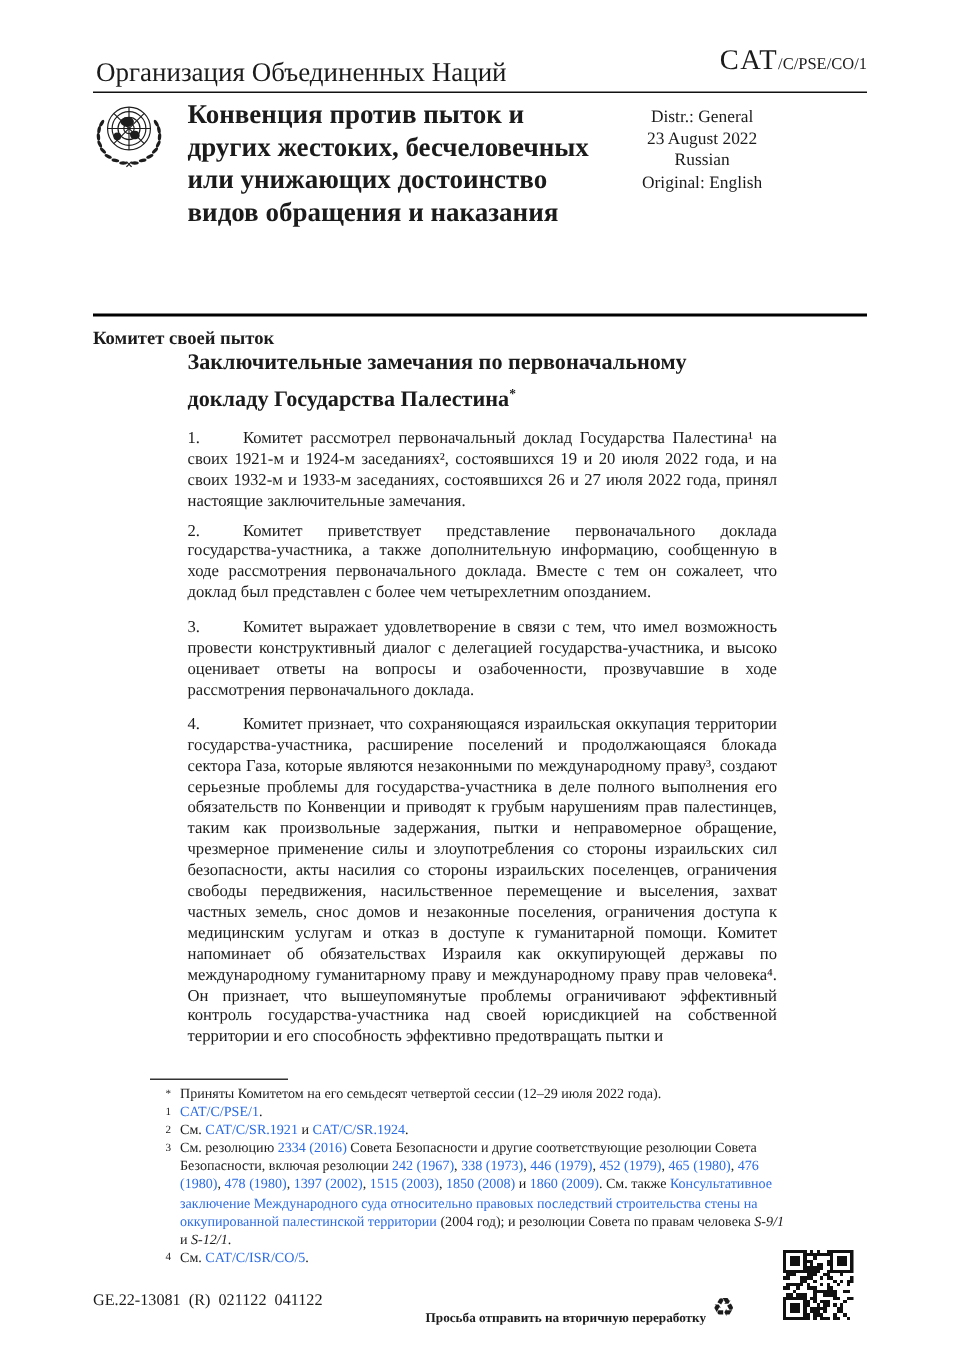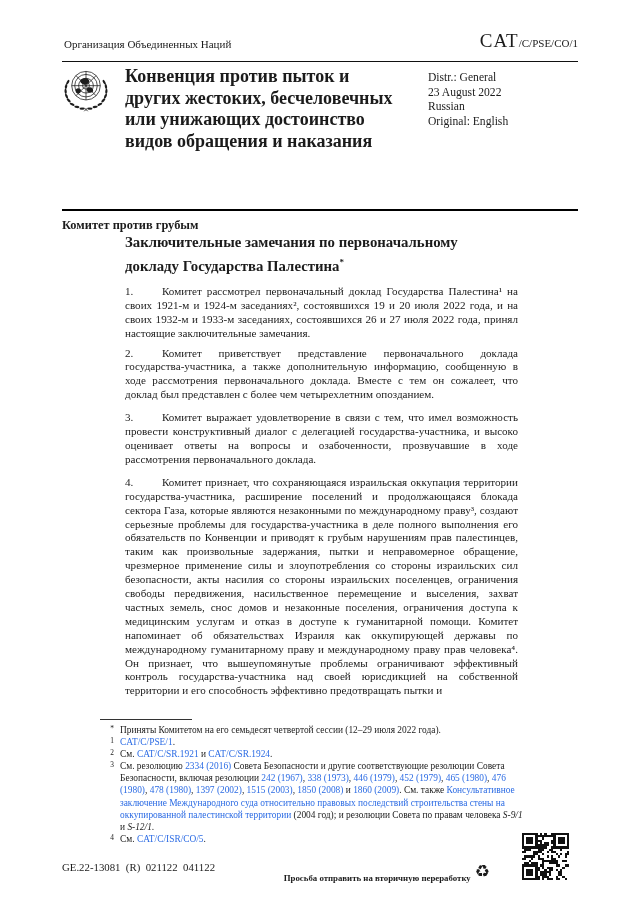--- a/index.html
+++ b/index.html
@@ -1,31 +1,31 @@
 <!DOCTYPE html>
 <html><head>
 <meta charset="utf-8">
 <style>
   html,body{margin:0;padding:0;background:#ffffff;}
   .page{
     position:relative; width:640px; height:905px; background:#fff;
     font-family:"Liberation Serif", serif; color:#1b1b1b; overflow:hidden;
   }
   
-  .org-name{position:absolute; left:64px; top:38px; font-size:11px;}
+  .org-name{position:absolute; left:64px; top:38px; font-size:18px;}
   .doc-symbol{position:absolute; right:62px; top:30px; white-space:nowrap;}
   .sym-main{font-size:19px; letter-spacing:1px;}
   .sym-sub{font-size:11px;}
   .rule-thin{position:absolute; left:62px; top:61px; width:516px; border-top:1.6px solid #111;}
   .emblem{position:absolute; left:60px; top:66px; width:52px; height:48px;}
   .conv-title{
     position:absolute; left:125px; top:66px; width:276px;
     font-size:18px; font-weight:bold; line-height:21.5px;
   }
-  .distr-block{position:absolute; left:428px; top:71px; font-size:11.6px; line-height:14.6px;}
+  .distr-block{position:absolute; left:428px; top:71px; font-size:11.6px; line-height:14.6px;text-align:center;}
   .rule-thick{position:absolute; left:62px; top:209px; width:516px; border-top:2.6px solid #000;}
   
   .flow{position:absolute; left:62px; top:218px; width:456px; max-height:499px; overflow:hidden;}
   .committee{font-size:12.4px; font-weight:bold;}
   .doc-title{margin:0 0 0 63px; width:352px; font-size:14.8px; font-weight:bold; line-height:19.5px;}
   .doc-title sup{font-size:9px;}
   .flow p{margin:9px 0 0 63px; width:393px; font-size:11.1px; line-height:13.9px; text-align:justify;}
   .flow p .pnum{display:inline-block; width:37px;}
   .sec-heading{margin:11px 0 0 26px; font-size:13.2px; font-weight:bold;}
   .sec-heading .slet{display:inline-block; width:37px;}
@@ -103,21 +103,21 @@
   <div class="distr-block">
     <div>Distr.: General</div>
     <div>23 August 2022</div>
     <div>Russian</div>
     <div>Original: English</div>
   </div>
 
   <div class="rule-thick"></div>
 
   <div class="flow">
-    <div class="committee">Комитет против грубым</div>
+    <div class="committee">Комитет своей пыток</div>
 
     <div class="doc-title"><span>Заключительные замечания по первоначальному докладу Государства Палестина</span><sup>*</sup></div>
 
     <p><span class="pnum">1.</span><span>Комитет рассмотрел первоначальный доклад Государства Палестина¹ на своих 1921-м и 1924-м заседаниях², состоявшихся 19 и 20 июля 2022 года, и на своих 1932-м и 1933-м заседаниях, состоявшихся 26 и 27 июля 2022 года, принял настоящие заключительные замечания.</span></p>
 
 
     <p class="after-heading"><span class="pnum">2.</span><span>Комитет приветствует представление первоначального доклада государства-участника, а также дополнительную информацию, сообщенную в ходе рассмотрения первоначального доклада. Вместе с тем он сожалеет, что доклад был представлен с более чем четырехлетним опозданием.</span></p>
 
     <p><span class="pnum">3.</span><span>Комитет выражает удовлетворение в связи с тем, что имел возможность провести конструктивный диалог с делегацией государства-участника, и высоко оценивает ответы на вопросы и озабоченности, прозвучавшие в ходе рассмотрения первоначального доклада.</span></p>
 

